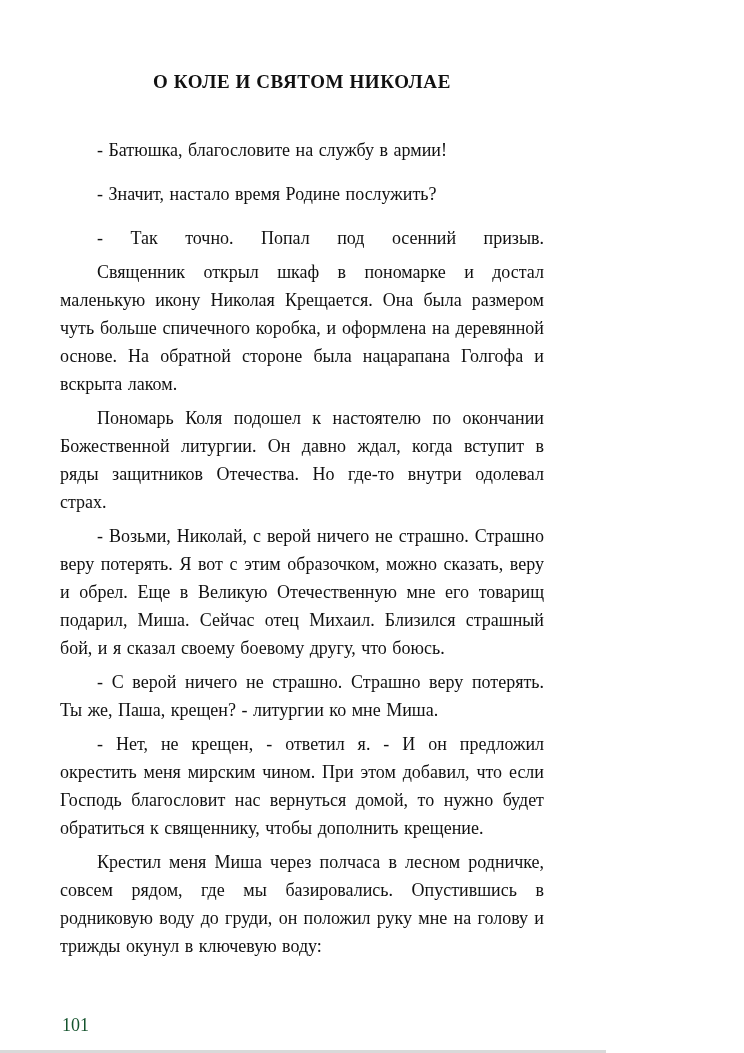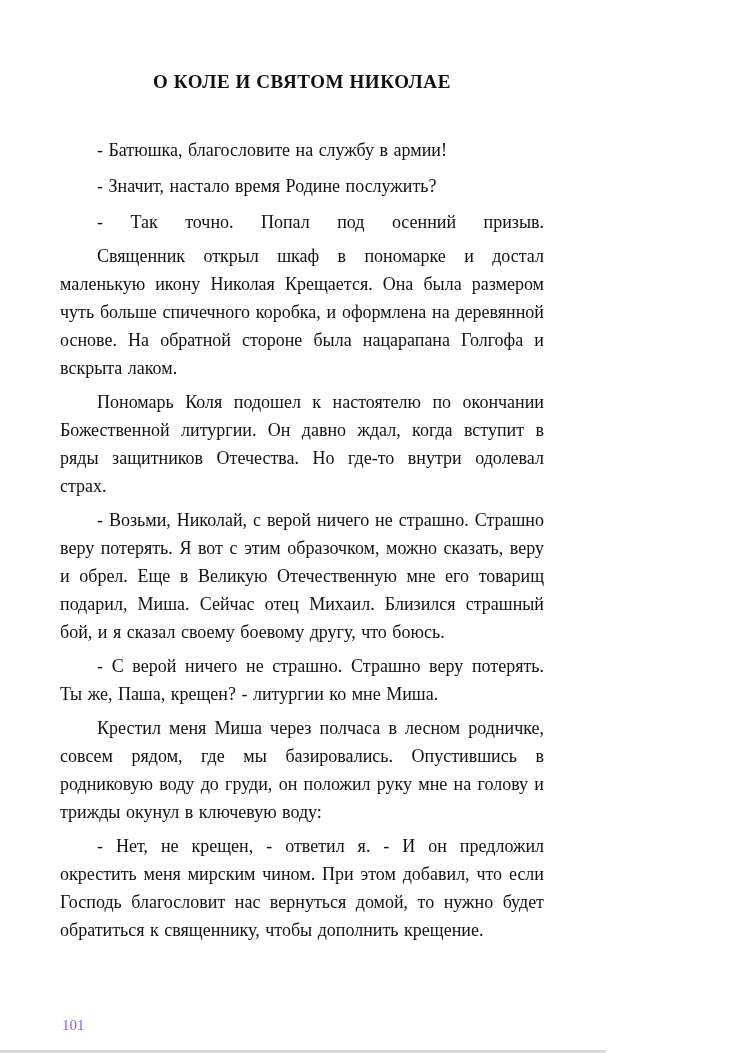--- a/index.html
+++ b/index.html
@@ -37,38 +37,38 @@
   .para {
     font-size: 18px;
     line-height: 28px;
     text-align: justify;
     text-indent: 37px;
     margin-top: 6px;
     word-spacing: 1px;
   }
 
   .para.dialogue {
-    margin-top: 8px;
+    margin-top: 16px;
   }
 
   .para.first {
     margin-top: 16px;
   }
 
   .para.justify-last {
     text-align-last: justify;
   }
 
   .page-number {
     position: absolute;
     left: 62px;
     bottom: 20px;
-    font-size: 15px;
+    font-size: 18px;
     line-height: 15px;
-    color: #8b5cf6;
+    color: #14532d;
     margin-top: 32px;
   }
 
   .page-bottom-edge {
     position: absolute;
     left: 0;
     bottom: 0;
     width: 100%;
     height: 3px;
     background: #d9d9d9;
@@ -91,23 +91,23 @@
 
 
     <p class="para">Священник открыл шкаф в пономарке и достал маленькую икону Николая Крещается. Она была размером чуть больше спичечного коробка, и оформлена на деревянной основе. На обратной стороне была нацарапана Голгофа и вскрыта лаком.</p>
 
     <p class="para">Пономарь Коля подошел к настоятелю по окончании Божественной литургии. Он давно ждал, когда вступит в ряды защитников Отечества. Но где-то внутри одолевал страх.</p>
 
     <p class="para">- Возьми, Николай, с верой ничего не страшно. Страшно веру потерять. Я вот с этим образочком, можно сказать, веру и обрел. Еще в Великую Отечественную мне его товарищ подарил, Миша. Сейчас отец Михаил. Близился страшный бой, и я сказал своему боевому другу, что боюсь.</p>
 
     <p class="para">- С верой ничего не страшно. Страшно веру потерять. Ты же, Паша, крещен? - литургии ко мне Миша.</p>
 
+    <p class="para">- Нет, не крещен, - ответил я. - И он предложил окрестить меня мирским чином. При этом добавил, что если Господь благословит нас вернуться домой, то нужно будет обратиться к священнику, чтобы дополнить крещение.</p>
+
     <p class="para">Крестил меня Миша через полчаса в лесном родничке, совсем рядом, где мы базировались. Опустившись в родниковую воду до груди, он положил руку мне на голову и трижды окунул в ключевую воду:</p>
-
-    <p class="para">- Нет, не крещен, - ответил я. - И он предложил окрестить меня мирским чином. При этом добавил, что если Господь благословит нас вернуться домой, то нужно будет обратиться к священнику, чтобы дополнить крещение.</p>
 
 
   </div>
 
   <div class="page-number">101</div>
 
   <div class="page-bottom-edge"></div>
 
 </div>
 

